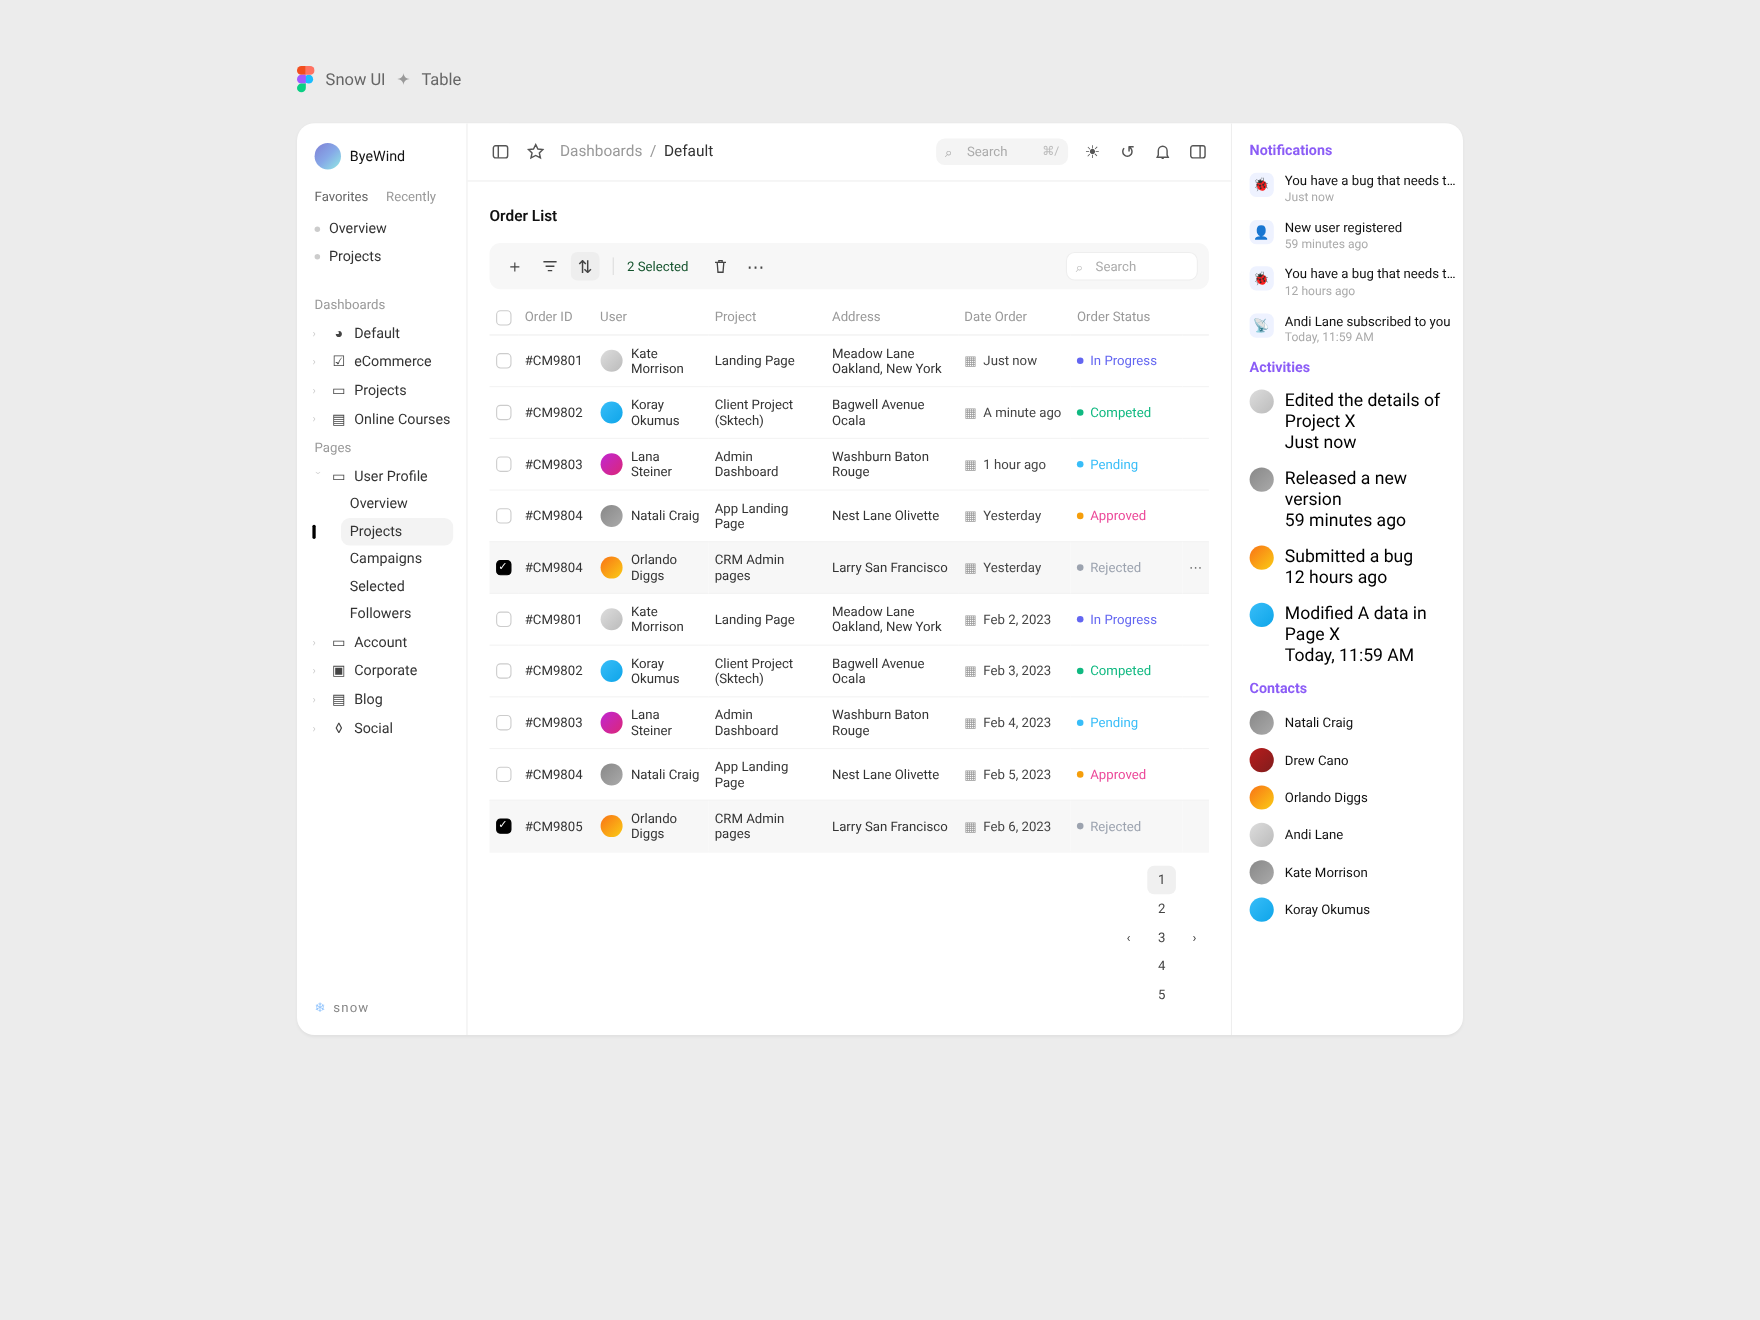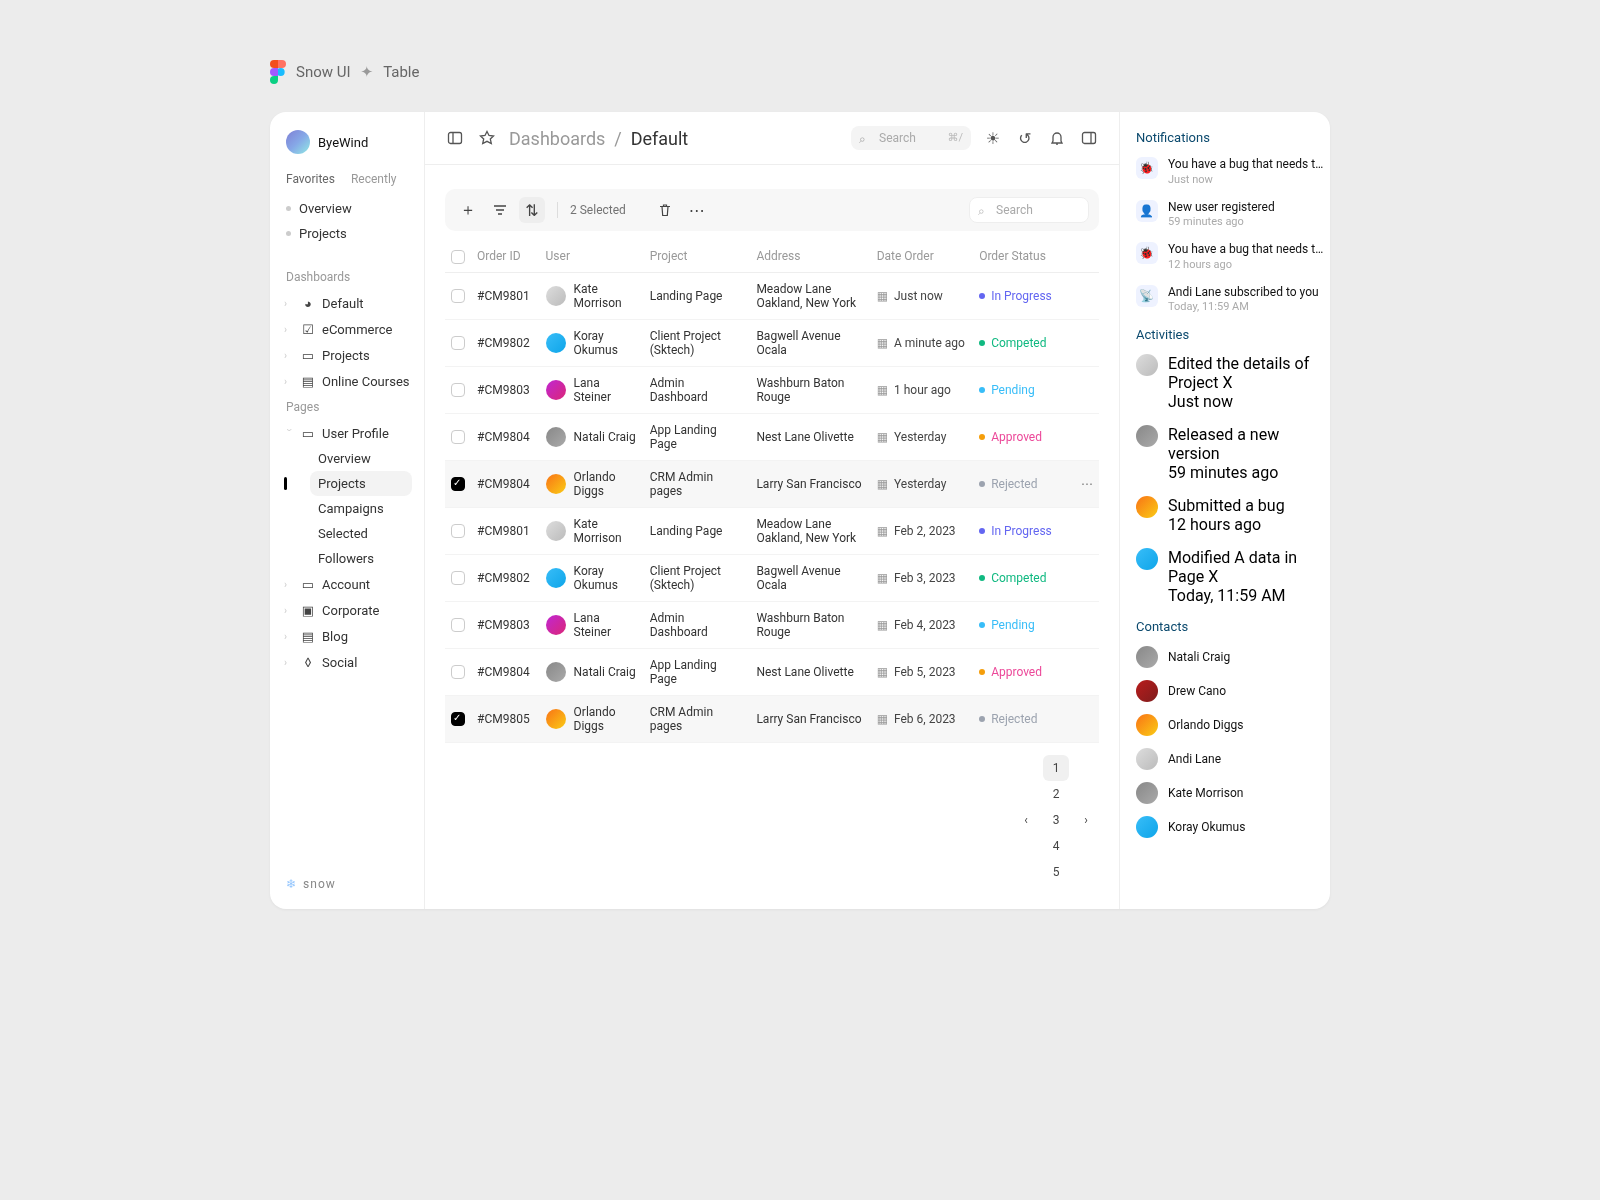--- a/index.html
+++ b/index.html
@@ -27,33 +27,33 @@
 .sub-items{padding-left:28px}
 .sub-item{font-size:13px;color:#333;padding:5px 8px;border-radius:8px;cursor:pointer}
 .sub-item.active{background:#f3f3f3;position:relative}
 .sub-item.active::before{content:"";position:absolute;left:-26px;top:6px;bottom:6px;width:3px;background:#000;border-radius:2px}
 .sidebar-footer{margin-top:auto;display:flex;align-items:center;gap:6px;padding-left:4px;color:#888;font-size:12px;letter-spacing:1px}
 .snowlogo{color:#93c5fd}
 .main{flex:1;display:flex;flex-direction:column;border-right:1px solid #eee}
 .topbar{display:flex;align-items:center;padding:14px 20px;border-bottom:1px solid #eee;gap:12px}
 .topbar .left{display:flex;align-items:center;gap:12px}
 .icbtn{width:20px;height:20px;display:flex;align-items:center;justify-content:center;color:#555;cursor:pointer}
-.crumb{font-size:18px;color:#999}
+.crumb{font-size:14px;color:#999}
 .crumb .cur{color:#333}
 .topbar .spacer{flex:1}
 .search-pill{background:#f4f4f4;border-radius:8px;padding:5px 28px 5px 28px;font-size:12px;color:#aaa;position:relative;width:120px}
 .search-pill .mag{position:absolute;left:8px;top:6px;color:#aaa}
 .search-pill .kbd{position:absolute;right:8px;top:5px;color:#bbb;font-size:11px}
 .content{padding:24px 20px;flex:1}
 .page-h{font-size:14px;font-weight:600;color:#111;margin-bottom:16px}
 .toolbar{background:#f7f7f7;border-radius:10px;padding:8px 10px;display:flex;align-items:center;gap:6px;margin-bottom:10px}
 .tbtn{width:26px;height:26px;display:flex;align-items:center;justify-content:center;border-radius:6px;cursor:pointer;color:#444}
 .tbtn.active{background:#eee}
 .tdiv{width:1px;height:16px;background:#ddd;margin:0 6px}
-.sel-txt{font-size:12px;color:#737373;margin-right:20px}
+.sel-txt{font-size:12px;color:#14532d;margin-right:10px}
 .toolbar .spacer{flex:1}
 .search-box{background:#fff;border:1px solid #eee;border-radius:8px;padding:5px 10px 5px 26px;font-size:12px;color:#aaa;position:relative;width:120px}
 .search-box .mag{position:absolute;left:8px;top:6px;color:#bbb}
 table{width:100%;border-collapse:collapse;font-size:12px}
 thead th{text-align:left;color:#999;font-weight:400;padding:8px 6px;border-bottom:1px solid #eee}
 tbody td{padding:9px 6px;border-bottom:1px solid #f3f3f3;color:#333;vertical-align:middle}
 tbody tr.sel{background:#f7f7f7}
 .chk{width:14px;height:14px;border:1px solid #ccc;border-radius:4px;display:inline-block;vertical-align:middle}
 .chk.on{background:#000;border-color:#000;position:relative}
 .chk.on::after{content:"✓";color:#fff;font-size:10px;position:absolute;left:1px;top:-1px}
@@ -67,21 +67,21 @@
 .s-pending{color:#38BDF8}.s-pending .sdot{background:#38BDF8}
 .s-approved{color:#ec4899}.s-approved .sdot{background:#F59E0B}
 .s-rejected{color:#9CA3AF}.s-rejected .sdot{background:#9CA3AF}
 .row-more{color:#777;cursor:pointer}
 .pagination{display:flex;justify-content:flex-end;gap:4px;margin-top:12px;align-items:center}
 .pgbtn{width:26px;height:26px;display:flex;align-items:center;justify-content:center;border-radius:6px;font-size:12px;color:#444;cursor:pointer}
 .pgbtn.active{background:#f0f0f0}
 .footer{border-top:1px solid #eee;padding:16px 20px;display:flex;align-items:center;font-size:12px;color:#999}
 .footer .links{margin-left:auto;display:flex;gap:20px}
 .rightbar{width:210px;padding:18px 16px}
-.rb-h{font-size:13px;font-weight:400;color:#0c4a6e;margin-bottom:12px}
+.rb-h{font-size:13px;font-weight:700;color:#8b5cf6;margin-bottom:12px}
 .notif{display:flex;gap:10px;margin-bottom:14px}
 .notif .nicon{width:22px;height:22px;border-radius:6px;background:#eef2ff;display:flex;align-items:center;justify-content:center;flex-shrink:0;font-size:12px}
 .notif .ntxt{font-size:12px;color:#111;line-height:1.3;white-space:nowrap;overflow:hidden;text-overflow:ellipsis;max-width:160px}
 .notif .ntime{font-size:11px;color:#aaa}
 .act{display:flex;gap:10px;margin-bottom:14px}
 .act .avatar{width:22px;height:22px}
 .contact{display:flex;align-items:center;gap:10px;margin-bottom:12px}
 .contact .avatar{width:22px;height:22px}
 .contact .cname{font-size:12px;color:#111}
 .av1{background:linear-gradient(135deg,#ddd,#bbb)}
@@ -229,20 +229,21 @@
         </span>
       <span class="icbtn">
           <svg width="16" height="16" viewBox="0 0 16 16" fill="none" stroke="currentColor" stroke-width="1.3">
             <rect x="1.5" y="2.5" width="13" height="11" rx="2"></rect>
             <line x1="10" y1="2.5" x2="10" y2="13.5"></line>
           </svg>
         </span>
     </div>
 
     <div class="content">
+      <div class="page-h">Order List</div>
       <div class="toolbar">
         <span class="tbtn">＋</span>
         <span class="tbtn">
             <svg width="14" height="14" viewBox="0 0 14 14" stroke="currentColor" stroke-width="1.3">
               <line x1="1" y1="3" x2="13" y2="3"></line>
               <line x1="3" y1="7" x2="11" y2="7"></line>
               <line x1="5" y1="11" x2="9" y2="11"></line>
             </svg>
           </span>
         <span class="tbtn active">⇅</span>

